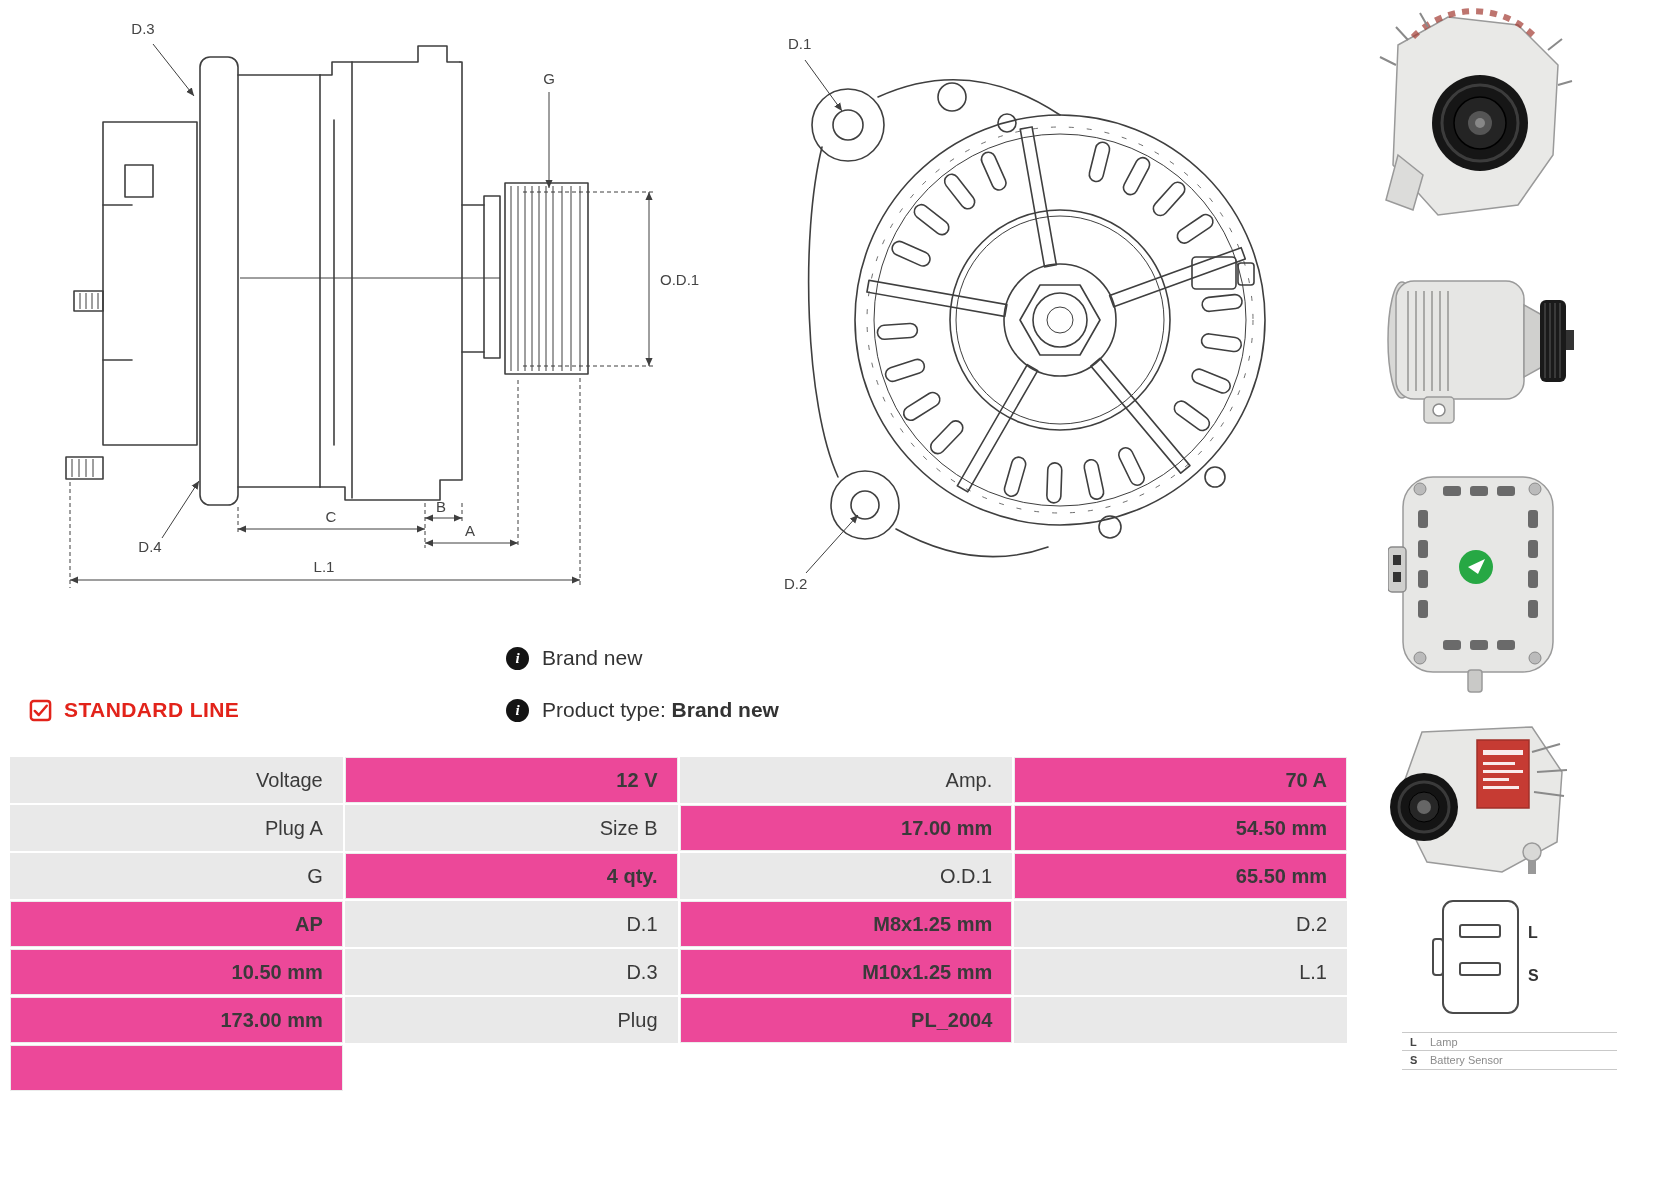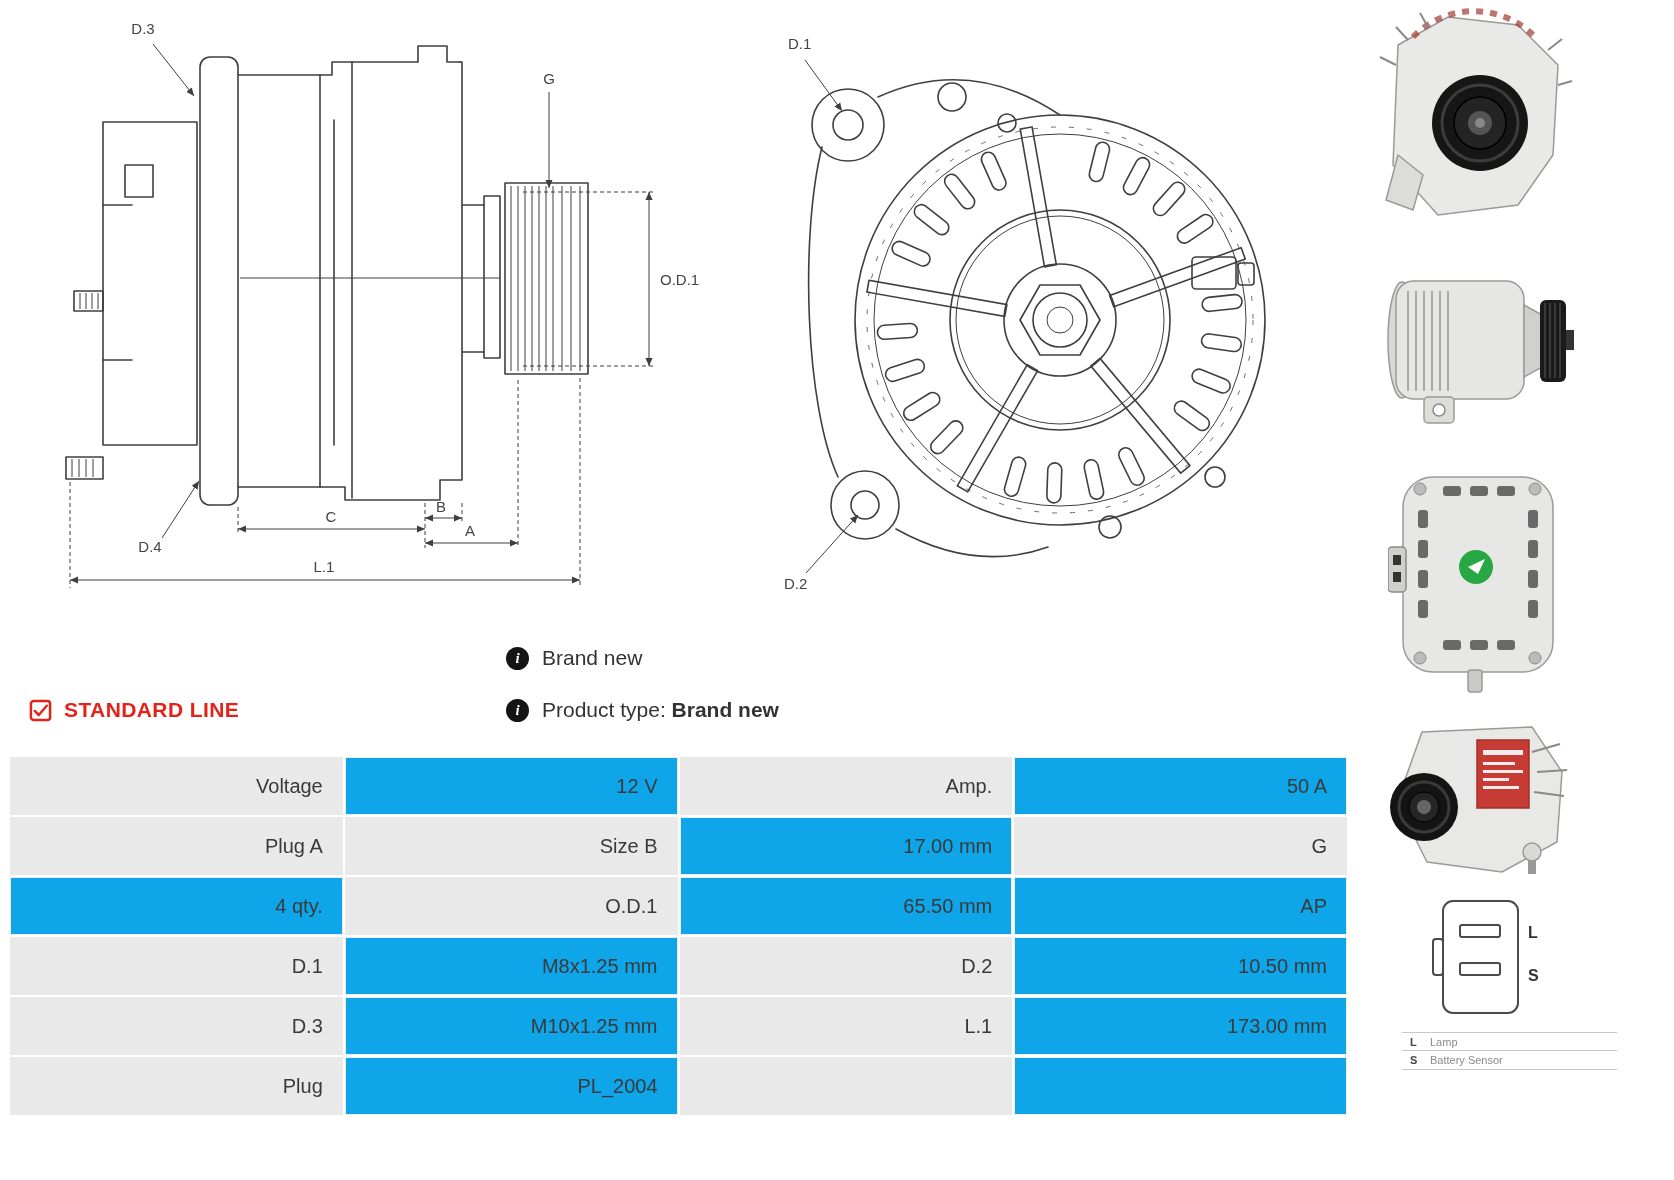--- a/index.html
+++ b/index.html
@@ -23,24 +23,24 @@
                font-family:"Liberation Serif", serif; flex:0 0 auto; }
   .bold { font-weight:bold; }
 
   
   .standard-line { position:absolute; left:22px; top:698px; display:flex; align-items:center; gap:12px;
                    font-size:21px; font-weight:bold; letter-spacing:.4px; }
 
   
   .spec-table { position:absolute; left:10px; top:757px; width:1337px;
                 display:grid; grid-template-columns:1fr 1fr 1fr 1fr; gap:2px; }
-  .spec-table .cell { height:58px; display:flex; align-items:center; justify-content:flex-end;
+  .spec-table .cell { height:46px; display:flex; align-items:center; justify-content:flex-end;
                       padding-right:20px; font-size:20px; color:#3a3a3a; }
   .spec-table .lbl { background:#e9e9e9; }
-  .spec-table .val { background:#0ea5e9; box-shadow:inset 0 0 0 1px #ececec; }
+  .spec-table .val { background:#ec4899; box-shadow:inset 0 0 0 1px #ececec;font-weight:bold; }
 
   
   .plug-legend { position:absolute; left:1402px; top:1032px; width:215px; font-size:11px; }
   .plug-legend .row { display:flex; align-items:center; height:19px; border-bottom:1px solid #c9c9c9; }
   .plug-legend .row:first-child { border-top:1px solid #c9c9c9; }
   .plug-legend .key { width:28px; padding-left:8px; font-weight:bold; color:#444; }
   .plug-legend .desc { color:#8b8b8b; }
 </style>
 </head>
 <body>
@@ -307,26 +307,27 @@
       <rect x="2" y="2" width="20" height="20" rx="3" fill="none" stroke="#e2231a" stroke-width="2.6"></rect>
       <path d="M6,12.5 l4.2,4.2 L18.5,7" stroke="#e2231a" stroke-width="2.6" fill="none" stroke-linecap="round" stroke-linejoin="round"></path>
     </svg>
     <span>STANDARD LINE</span>
   </div>
 
   <div class="spec-table">
     <div class="cell lbl">Voltage</div>
     <div class="cell val">12 V</div>
     <div class="cell lbl">Amp.</div>
-    <div class="cell val">50 A</div>
+    <div class="cell val">70 A</div>
 
     <div class="cell lbl">Plug A</div>
     <div class="cell lbl">Size B</div>
     <div class="cell val">17.00 mm</div>
 
+    <div class="cell val">54.50 mm</div>
     <div class="cell lbl">G</div>
     <div class="cell val">4 qty.</div>
 
     <div class="cell lbl">O.D.1</div>
     <div class="cell val">65.50 mm</div>
     <div class="cell val">AP</div>
 
     <div class="cell lbl">D.1</div>
     <div class="cell val">M8x1.25 mm</div>
     <div class="cell lbl">D.2</div>

